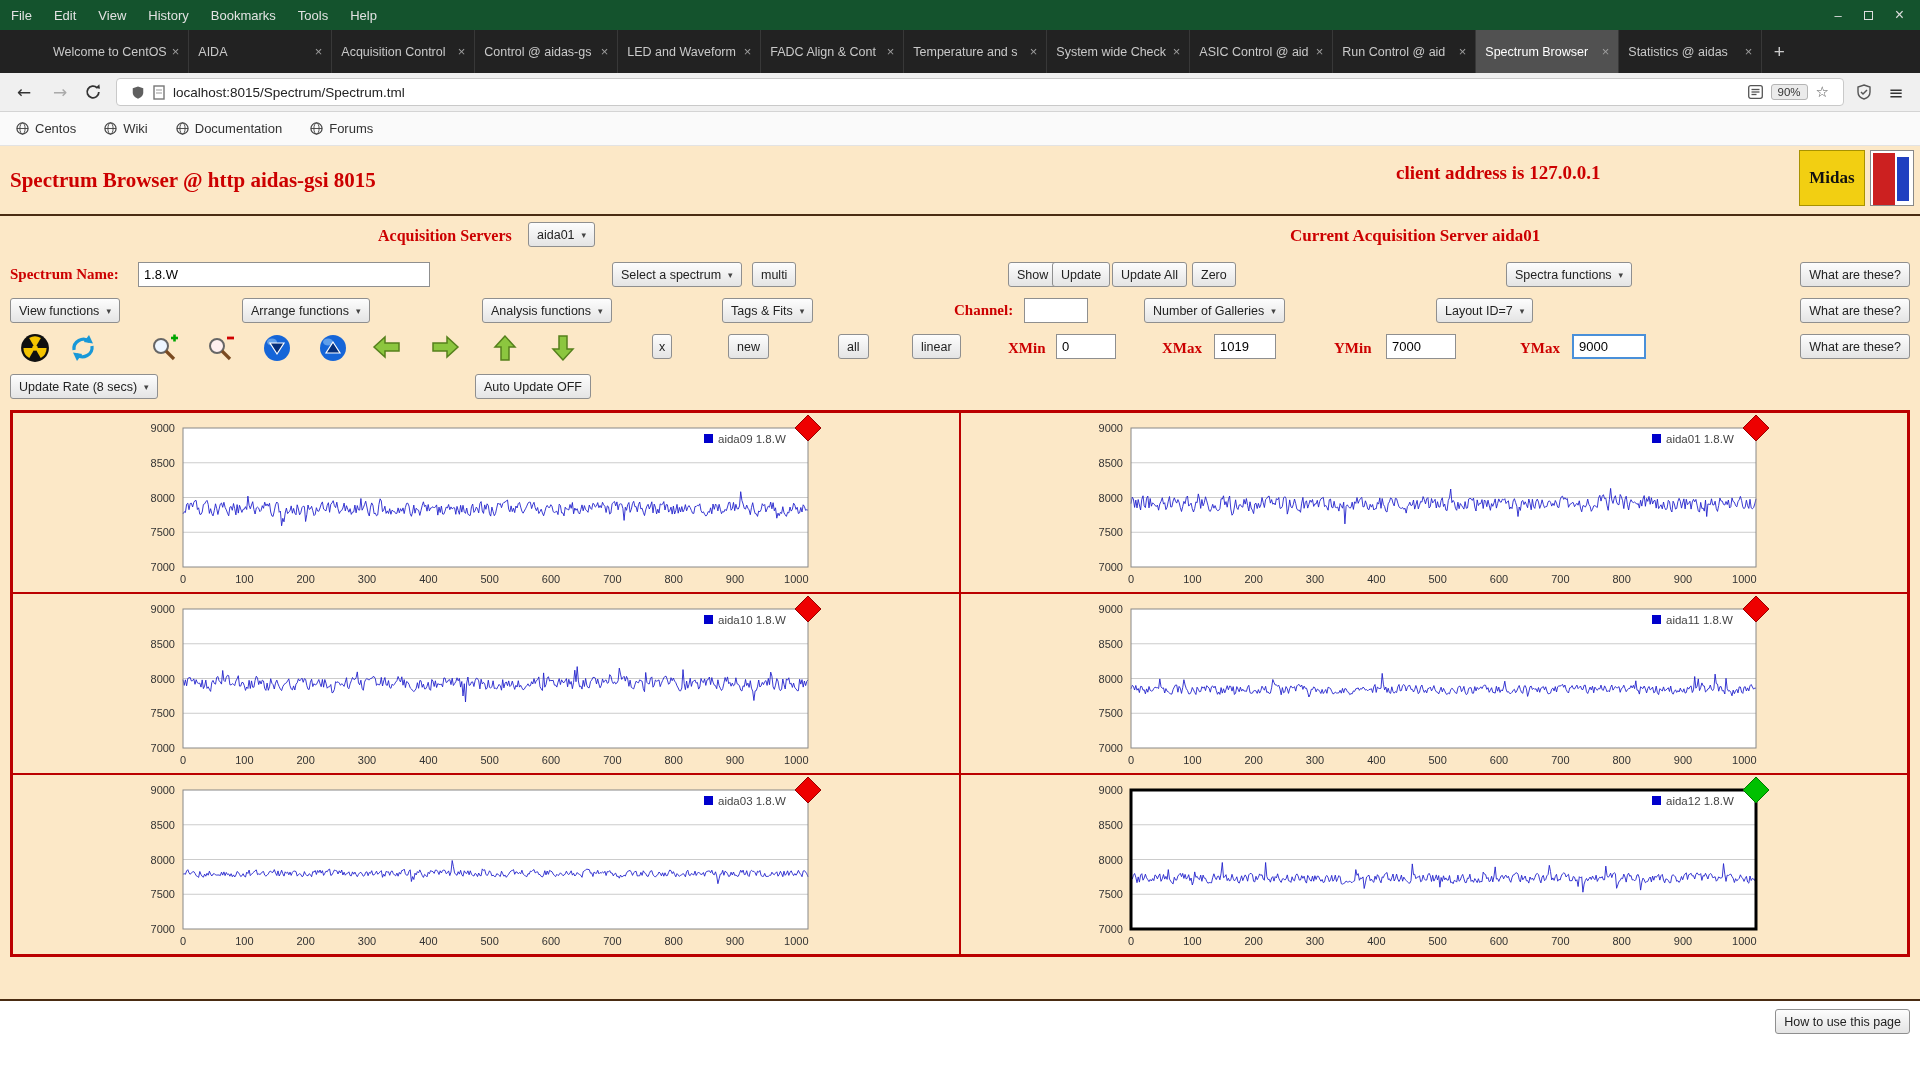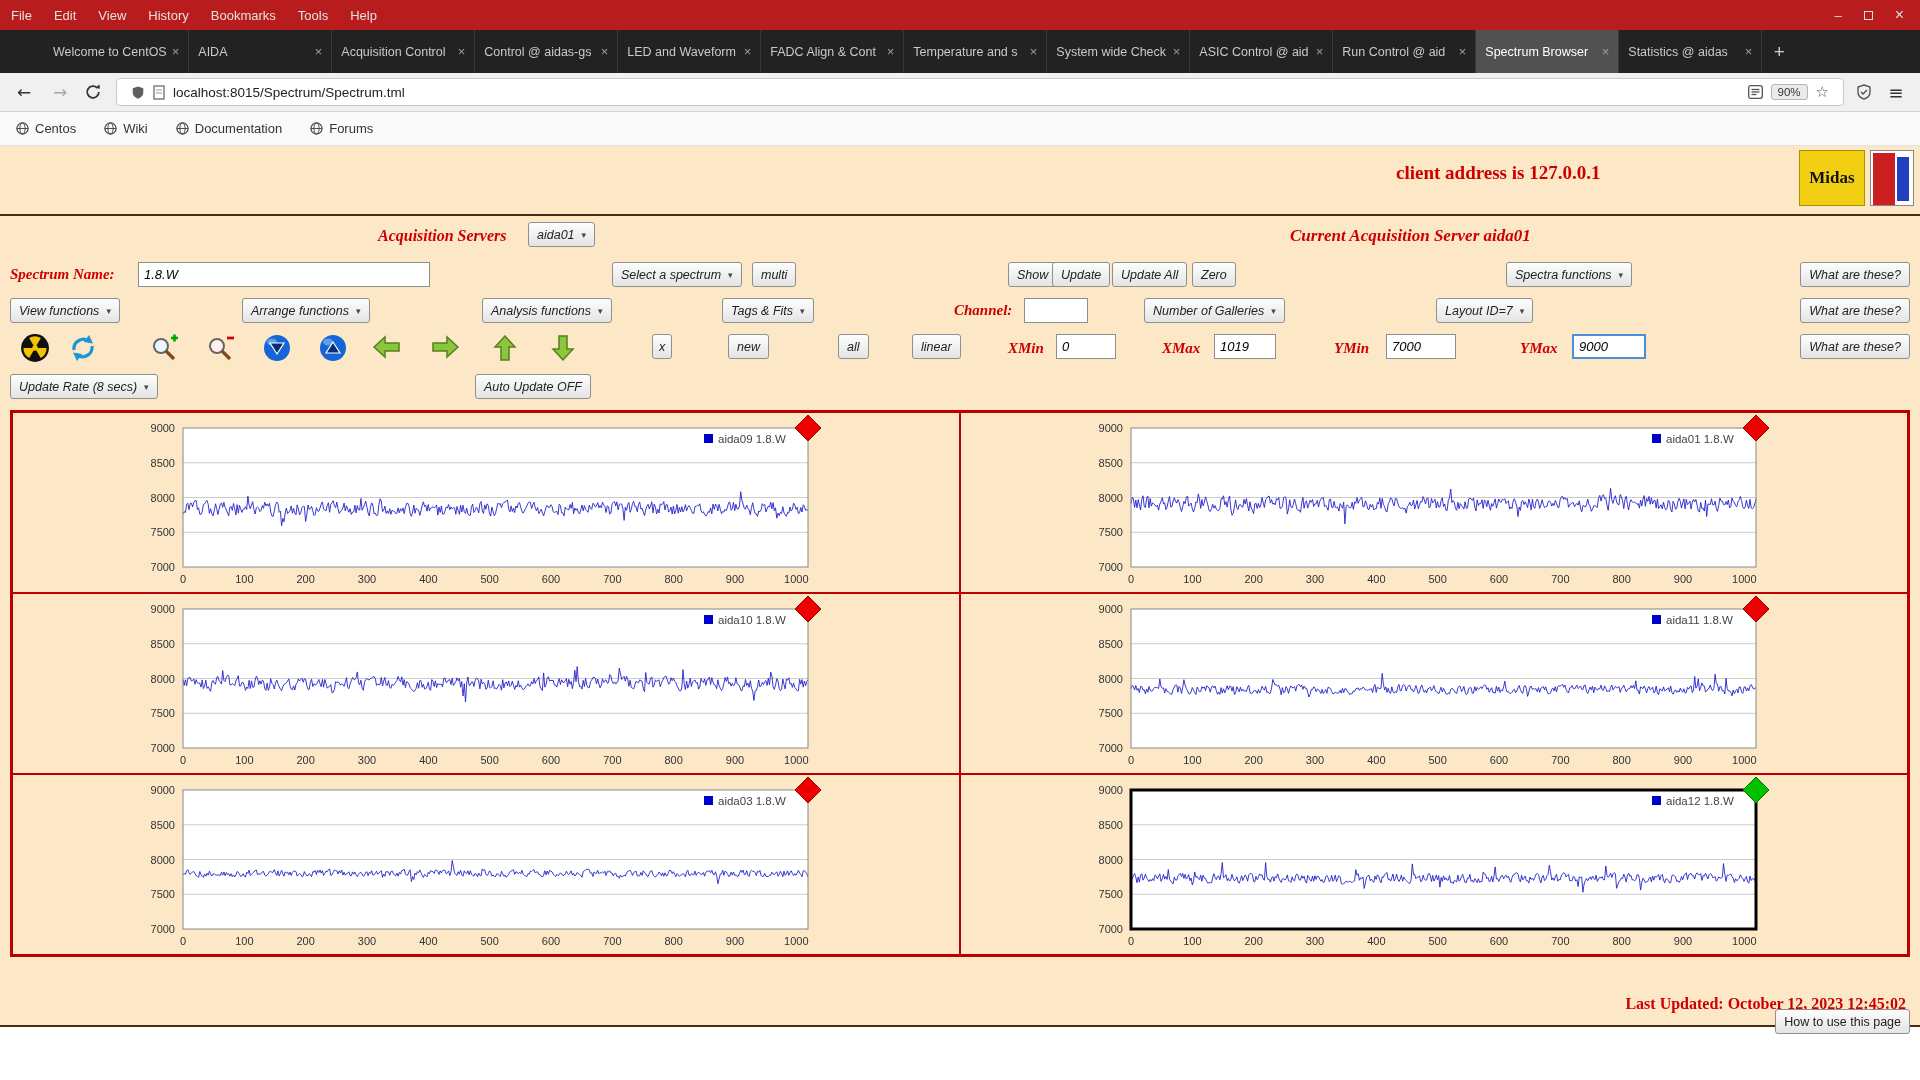--- a/index.html
+++ b/index.html
@@ -1,20 +1,20 @@
 <!DOCTYPE html>
 <html><head>
 <meta charset="utf-8">
 <style>
   * { box-sizing: border-box; }
   html,body { margin:0; padding:0; width:1920px; height:1080px; background:#fff;
     font-family:"Liberation Sans", sans-serif; overflow:hidden; }
 
   
-  .menubar { height:30px; background:#b91c1c; color:#e2e2e2; display:flex; align-items:center; font-size:13px; }
+  .menubar { height:30px; background:#14532d; color:#e2e2e2; display:flex; align-items:center; font-size:13px; }
   .menu-item { padding:0 11px; cursor:default; }
   .win-controls { margin-left:auto; display:flex; gap:22px; padding-right:16px; align-items:center; color:#ddd; font-size:13px; }
   .win-box { display:inline-block; width:9px; height:9px; border:1.5px solid #ddd; }
 
   .tabbar { height:43px; background:#222222; display:flex; align-items:stretch;padding-left:44px; }
   .tab { flex:0 0 143px; display:flex; align-items:center; padding:0 9px; border-right:1px solid #383838;
          color:#c9c9c9; font-size:12.5px; cursor:default; }
   .tab.active { background:#515151; color:#ffffff; }
   .tab-label { flex:1; white-space:nowrap; overflow:hidden; }
   .tab-close { margin-left:5px; color:#9f9f9f; font-size:13px; }
@@ -45,21 +45,21 @@
   .logo-exp { width:44px; height:56px; background:#fff; border:1px solid #888; position:relative; overflow:hidden; }
   .logo-exp .red-part { position:absolute; left:2px; top:2px; width:22px; height:52px; background:#cc2020; }
   .logo-exp .blue-part { position:absolute; right:4px; top:6px; width:12px; height:44px; background:#2040c0; }
 
   hr.rule { border:none; border-top:2px solid #4a2c12; margin:4px 0; }
 
   .acq-row { position:relative; height:36px; }
   .acq-row .red-serif { font-size:16px; }
   .ctl-row { position:relative; height:32px; margin:4px 0; }
   .ctl-row .red-serif { font-size:15px; }
-  .abs { position:absolute; top:2px;font-style:italic; }
+  .abs { position:absolute; top:2px; }
 
   .btn, .sel {
     display:inline-flex; align-items:center; gap:7px;
     background:linear-gradient(#fdfdfd,#e4e4e4); border:1px solid #8f8f8f; border-radius:3px;
     padding:3px 8px; font-size:12.5px; color:#222; height:25px; white-space:nowrap; cursor:default; }
   .sel .arr { font-family:"DejaVu Sans",sans-serif; font-size:9px; color:#444; }
   .tin { height:25px; border:1px solid #8f8f8f; background:#fff; font-size:13px; padding:2px 5px;
          font-family:"Liberation Sans",sans-serif; }
   .tin.focused { border:2px solid #4a90d9; }
   .tool-icon { position:absolute; top:1px; width:30px; height:30px; display:inline-flex; }
@@ -232,20 +232,21 @@
           </svg>
         </span>
         <span>Forums</span>
       </div>
     </div>
 </div>
 
 <div class="page">
 
   <div class="page-header">
+    <span class="red-serif page-title">Spectrum Browser @ http aidas-gsi 8015</span>
     <span class="red-serif client-address">client address is 127.0.0.1</span>
     <div class="logos">
       <div class="logo-midas">
           <span>Midas</span>
         </div>
       <div class="logo-exp">
         <div class="red-part"></div>
         <div class="blue-part"></div>
       </div>
     </div>
@@ -579,16 +580,15 @@
           <text x="705" y="28" font-size="11.5" fill="#444">aida12 1.8.W</text>
           <polygon points="795,0 808,13 795,26 782,13" fill="#00c000" stroke="#007700" stroke-width="1"></polygon>
         </svg>
       </div>
     </div>
 
   <div class="footer-row">
     <button class="btn help-btn">How to use this page</button>
   </div>
 
-  <div class="updated red-serif">Last Updated: October 12, 2023 12:45:02</div>
 
   <hr class="rule">
 </div>
 
 </body></html>

